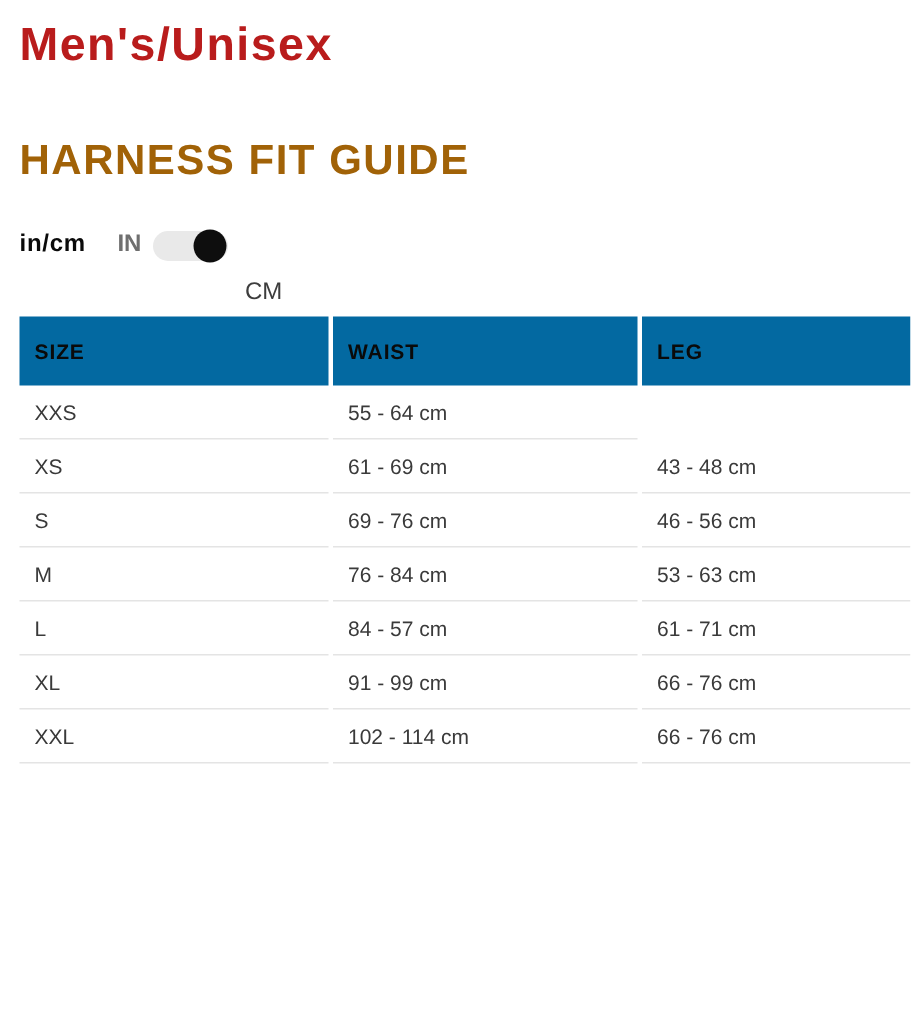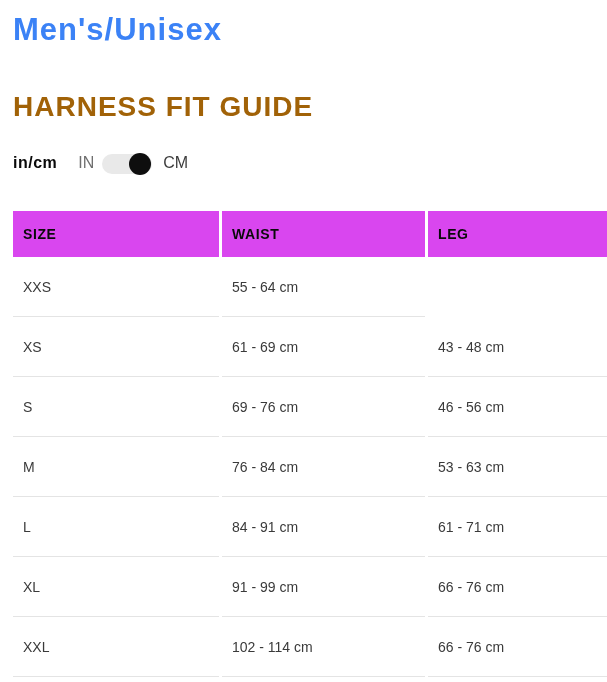--- a/index.html
+++ b/index.html
@@ -8,21 +8,21 @@
     background: #ffffff;
     font-family: "Liberation Sans", sans-serif;
     overflow: hidden;
   }
   .page-title {
     margin: 14px 0 0 13px;
     font-size: 31px;
     line-height: 32px;
     font-weight: 900;
     letter-spacing: 1px;
-    color: #3b82f6;
+    color: #b91c1c;
   }
   .fit-guide-heading {
     margin: 46px 0 0 13px;
     font-size: 28px;
     line-height: 30px;
     font-weight: 900;
     letter-spacing: 1px;
     text-transform: uppercase;
     color: #a16207;
   }
@@ -34,25 +34,27 @@
   .unit-label {
     font-size: 16px;
     font-weight: 900;
     letter-spacing: 0.5px;
     color: #0a0a0a;
   }
   .unit-option-in {
     margin-left: 21px;
     font-size: 16px;
     color: #6f6f6f;
+    font-weight: bold;
   }
   .unit-option-cm {
     margin-left: 11px;
     font-size: 16px;
     color: #3d3d3d;
+    margin-top: 32px;
   }
   .toggle-switch {
     position: relative;
     margin-left: 8px;
     width: 50px; height: 20px;
     background: #e9e9e9;
     border-radius: 10px;
     cursor: pointer;
     flex: 0 0 auto;
   }
@@ -74,29 +76,29 @@
   .t-cell {
     display: flex;
     align-items: center;
     padding-left: 10px;
   }
   .col-1 { width: 206px; flex: 0 0 206px; }
   .col-2 { width: 203px; flex: 0 0 203px; }
   .col-3 { flex: 1 1 auto; }
   .t-row.header .t-cell {
     height: 46px;
-    background: #d946ef;
+    background: #0369a1;
     font-size: 14px;
     font-weight: 900;
     letter-spacing: 0.6px;
     text-transform: uppercase;
     color: #0a0a0a;
   }
   .t-row.body .t-cell {
-    height: 60px;
+    height: 36px;
     border-bottom: 1px solid #e4e4e4;
     font-size: 14px;
     color: #3a3a3a;
   }
 </style>
 </head>
 <body>
 
 <h1 class="page-title">Men's/Unisex</h1>
 
@@ -136,21 +138,21 @@
   </div>
 
   <div class="t-row body">
     <div class="t-cell col-1">M</div>
     <div class="t-cell col-2">76 - 84 cm</div>
     <div class="t-cell col-3">53 - 63 cm</div>
   </div>
 
   <div class="t-row body">
     <div class="t-cell col-1">L</div>
-    <div class="t-cell col-2">84 - 91 cm</div>
+    <div class="t-cell col-2">84 - 57 cm</div>
     <div class="t-cell col-3">61 - 71 cm</div>
   </div>
 
   <div class="t-row body">
     <div class="t-cell col-1">XL</div>
     <div class="t-cell col-2">91 - 99 cm</div>
     <div class="t-cell col-3">66 - 76 cm</div>
   </div>
 
   <div class="t-row body">

